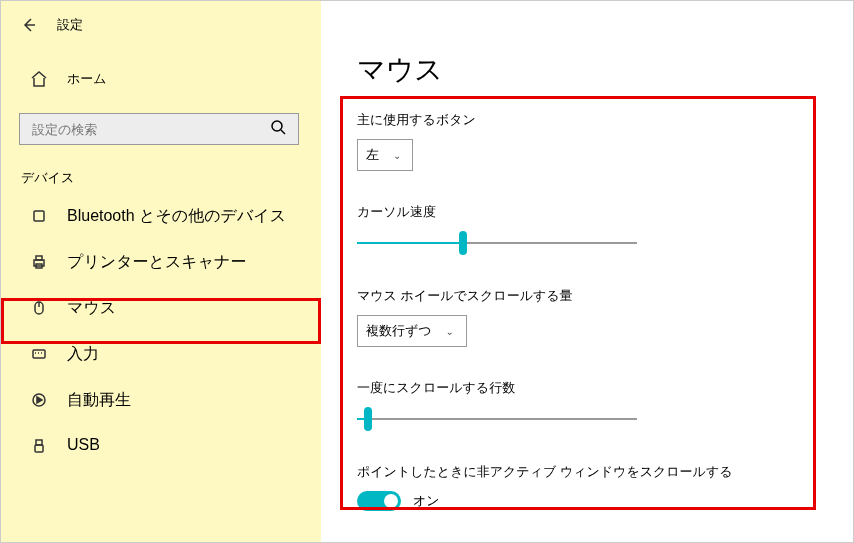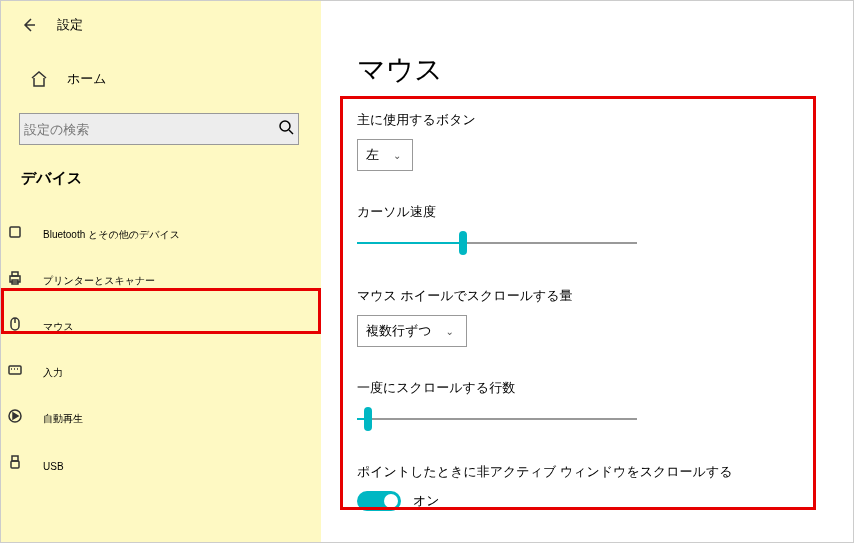--- a/index.html
+++ b/index.html
@@ -6,25 +6,25 @@
 body{width:854px;height:543px;background:#fff;overflow:hidden;border:1px solid #ccc}
 .app{display:flex;height:100%}
 .sidebar{width:320px;background:#fef9c3;display:flex;flex-direction:column}
 .header{display:flex;align-items:center;height:48px;padding:0 16px}
 .back{width:24px;height:24px;display:flex;align-items:center;justify-content:center;color:#333;margin-right:16px;cursor:pointer}
 .title{font-size:13px}
 .home-row{display:flex;align-items:center;height:40px;padding:0 28px;margin-top:10px;cursor:pointer}
 .icon-slot{width:20px;height:20px;margin-right:18px;display:flex;align-items:center;justify-content:center;color:#333}
 .nav-label{font-size:13px}
 .search-wrap{margin:14px 18px 0}
-.search{width:280px;height:32px;border:1px solid #999;background:#ededed;display:flex;align-items:center;padding:0 4px}
+.search{width:280px;height:32px;border:1px solid #999;background:#ededed;display:flex;align-items:center;padding:0 12px}
 .search input{flex:1;border:0;background:transparent;outline:none;font-size:13px}
-.section-title{font-size:15px;font-weight:700;margin:24px 0 8px 20px}
+.section-title{font-size:13px;font-weight:400;margin:24px 0 19px 20px}
 .nav{list-style:none}
-.nav-item{display:flex;align-items:flex-end;height:46px;padding:0 4px;cursor:pointer;font-size:10px}
+.nav-item{display:flex;align-items:flex-start;height:46px;padding:0 28px;cursor:pointer;font-size:16px}
 .nav-item.selected{outline:3px solid #e60000;outline-offset:-3px}
 .main{flex:1;padding:50px 36px 20px;overflow:auto;position:relative}
 .page-title{font-size:28px;font-weight:400;margin-bottom:22px}
 .group{margin-bottom:32px}
 .group-label{font-size:13px;margin-bottom:10px}
 .select-box{border:1px solid #999;height:32px;display:inline-flex;align-items:center;padding:0 8px;cursor:pointer;background:#fff}
 .select-box .sel-val{font-size:13px;margin-right:14px}
 .chev{font-size:10px;color:#555}
 #sel-left{min-width:56px}
 #sel-lines{min-width:110px}

